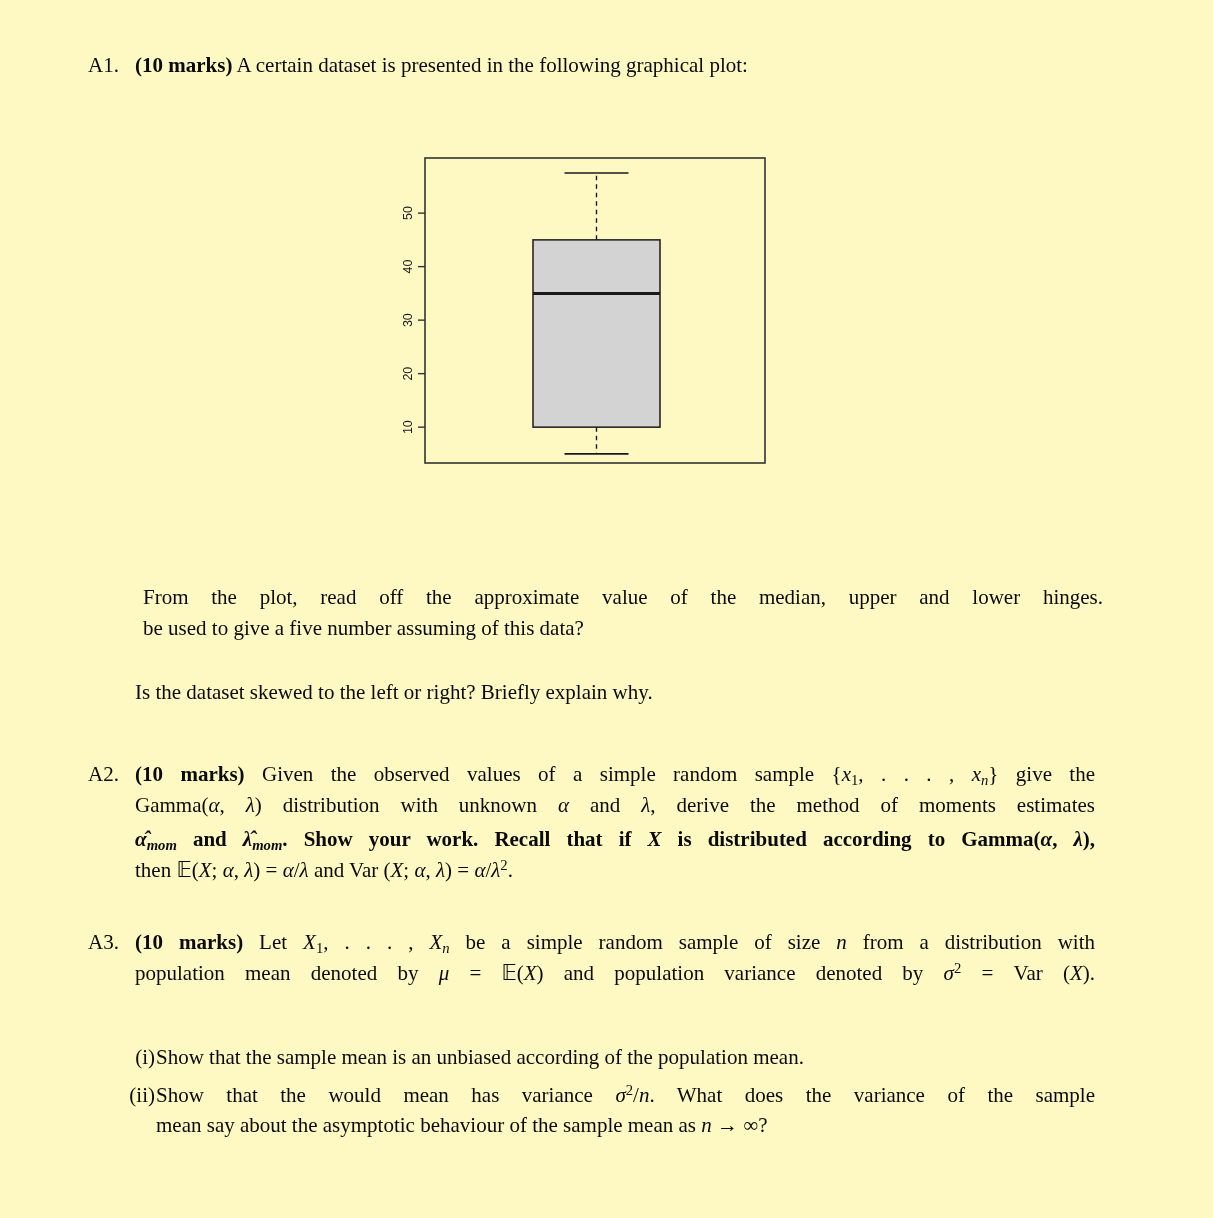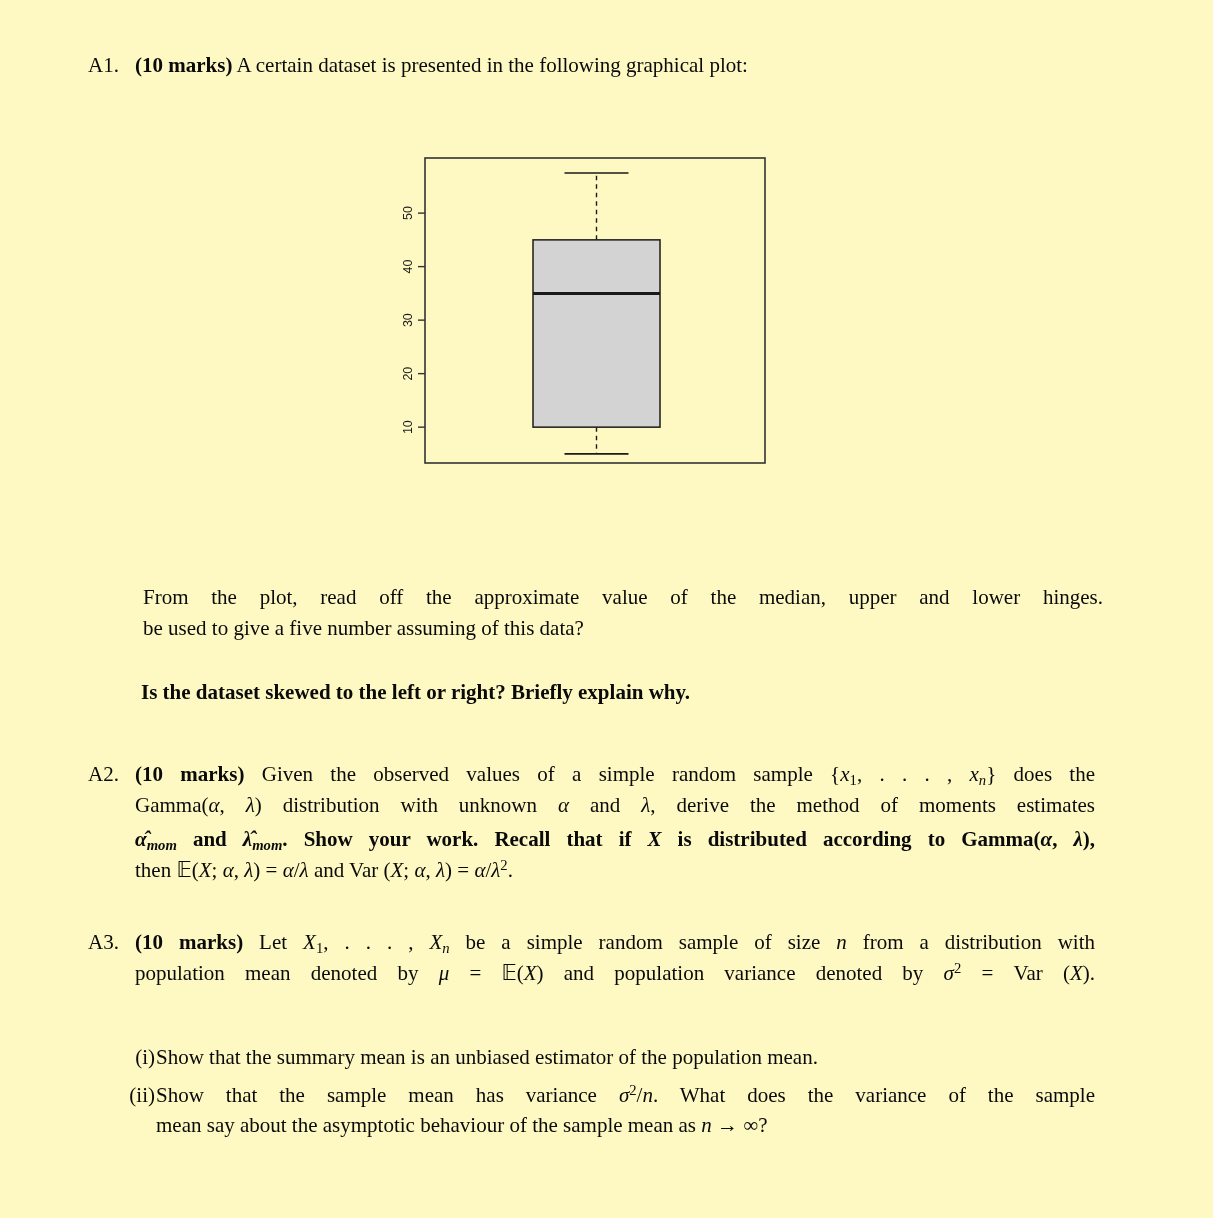--- a/index.html
+++ b/index.html
@@ -54,51 +54,51 @@
         <line x1="38" y1="118.62280701754383" x2="45" y2="118.62280701754383" stroke="#333333" stroke-width="1.4"></line>
         <text x="28" y="118.62280701754383" text-anchor="middle" dominant-baseline="central" transform="rotate(-90 28 118.62280701754383)" fill="#1a1a1a" style="font: 12.5px &quot;Liberation Sans&quot;, &quot;DejaVu Sans&quot;, sans-serif;">40</text>
         <line x1="38" y1="65.11403508771929" x2="45" y2="65.11403508771929" stroke="#333333" stroke-width="1.4"></line>
         <text x="28" y="65.11403508771929" text-anchor="middle" dominant-baseline="central" transform="rotate(-90 28 65.11403508771929)" fill="#1a1a1a" style="font: 12.5px &quot;Liberation Sans&quot;, &quot;DejaVu Sans&quot;, sans-serif;">50</text>
       </svg></div>
 
   <div class="para" style="left:143px; top:582px; width:960px;">
       <div class="line"><span>From the plot, read off the approximate value of the median, upper and lower hinges.</span></div>
       <div class="line last"><span>be used to give a five number assuming of this data?</span></div>
     </div>
-  <div class="para" style="left:141px; top:677px; width:960px;font-weight:bold;">
+  <div class="para" style="left:135px; top:677px; width:960px;">
       <div class="line last"><span>Is the dataset skewed to the left or right? Briefly explain why.</span></div>
     </div>
 
   <div class="q" style="left:88px; top:759px; width:1007px;">
     <span class="qlabel">A2.</span>
     <div class="qbody">
-        <div class="line"><span class="b">(10 marks)</span><span> Given the observed values of a simple random sample {</span><span class="it">x</span><sub>1</sub><span>, . . . , </span><span class="it">x</span><sub class="it">n</sub><span>} does the</span></div>
+        <div class="line"><span class="b">(10 marks)</span><span> Given the observed values of a simple random sample {</span><span class="it">x</span><sub>1</sub><span>, . . . , </span><span class="it">x</span><sub class="it">n</sub><span>} give the</span></div>
         <div class="line"><span>Gamma(</span><span class="it">α</span><span>, </span><span class="it">λ</span><span>) distribution with unknown </span><span class="it">α</span><span> and </span><span class="it">λ</span><span>, derive the method of moments estimates</span></div>
         <div class="line" style="margin-top: 4px; font-weight: bold;"><span class="it">α̂</span><sub class="it">mom</sub><span> and </span><span class="it">λ̂</span><sub class="it">mom</sub><span>. Show your work. Recall that if </span><span class="it">X</span><span> is distributed according to Gamma(</span><span class="it">α</span><span>, </span><span class="it">λ</span><span>),</span></div>
         <div class="line last"><span>then </span><span class="bb">𝔼</span><span>(</span><span class="it">X</span><span>; </span><span class="it">α</span><span>, </span><span class="it">λ</span><span>) = </span><span class="it">α</span><span>/</span><span class="it">λ</span><span> and Var (</span><span class="it">X</span><span>; </span><span class="it">α</span><span>, </span><span class="it">λ</span><span>) = </span><span class="it">α</span><span>/</span><span class="it">λ</span><sup>2</sup><span>.</span></div>
       </div>
   </div>
 
   <div class="q" style="left:88px; top:927px; width:1007px;">
     <span class="qlabel">A3.</span>
     <div class="qbody">
         <div class="line"><span class="b">(10 marks)</span><span> Let </span><span class="it">X</span><sub>1</sub><span>, . . . , </span><span class="it">X</span><sub class="it">n</sub><span> be a simple random sample of size </span><span class="it">n</span><span> from a distribution with</span></div>
         <div class="line"><span>population mean denoted by </span><span class="it">μ</span><span> = </span><span class="bb">𝔼</span><span>(</span><span class="it">X</span><span>) and population variance denoted by </span><span class="it">σ</span><sup>2</sup><span> = Var (</span><span class="it">X</span><span>).</span></div>
       </div>
   </div>
 
   <div class="items" style="left:135px; top:1042px; width:960px;">
     <div class="item">
       <span class="item-label">(i)</span>
       <div>
-          <div class="line last"><span>Show that the summary mean is an unbiased estimator of the population mean.</span></div>
+          <div class="line last"><span>Show that the sample mean is an unbiased according of the population mean.</span></div>
         </div>
     </div>
     <div class="item">
       <span class="item-label">(ii)</span>
       <div>
-          <div class="line"><span>Show that the sample mean has variance </span><span class="it">σ</span><sup>2</sup><span>/</span><span class="it">n</span><span>. What does the variance of the sample</span></div>
+          <div class="line"><span>Show that the would mean has variance </span><span class="it">σ</span><sup>2</sup><span>/</span><span class="it">n</span><span>. What does the variance of the sample</span></div>
           <div class="line last"><span>mean say about the asymptotic behaviour of the sample mean as </span><span class="it">n</span><span> → ∞?</span></div>
         </div>
     </div>
   </div>
 
 </div>
 
 </body></html>

